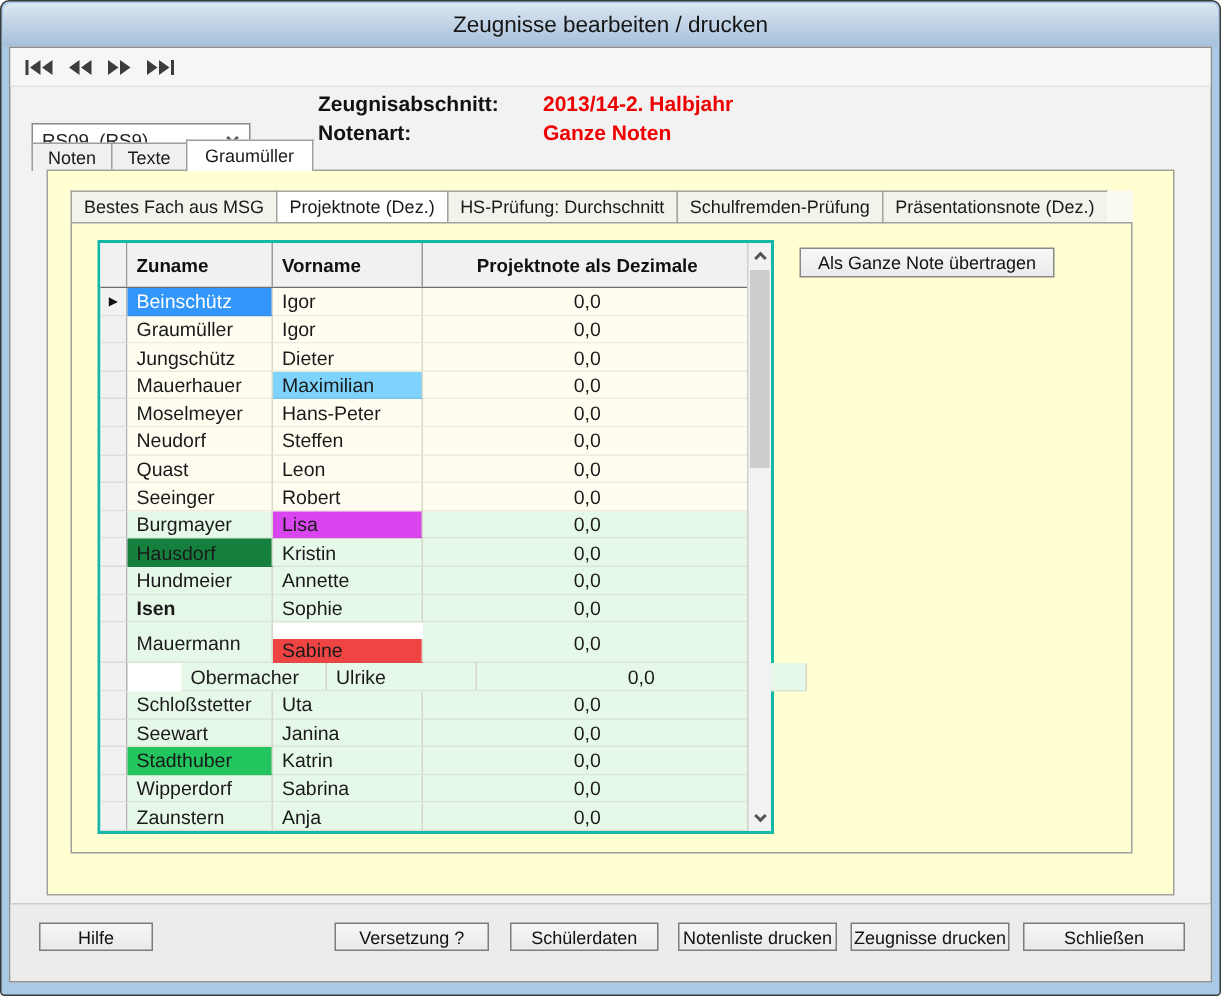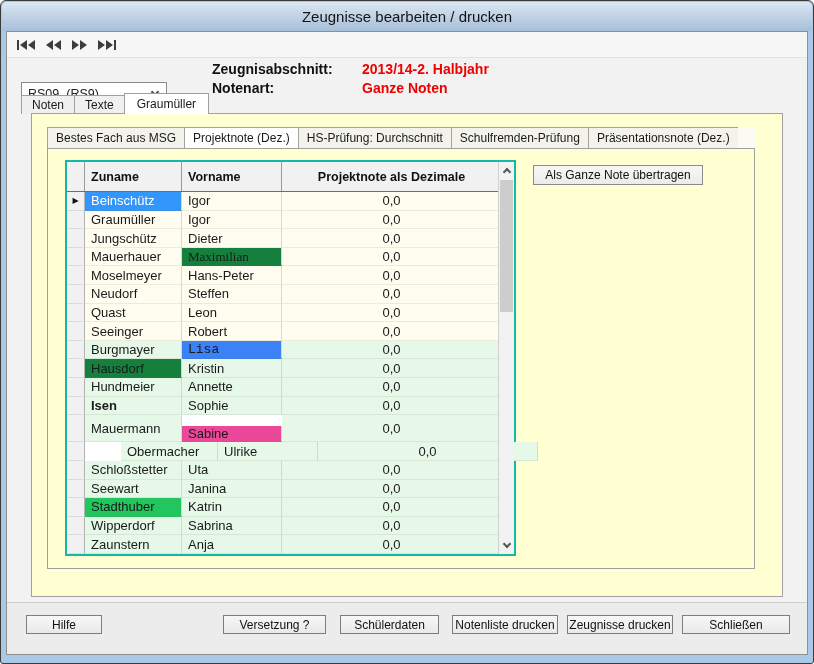--- a/index.html
+++ b/index.html
@@ -168,21 +168,21 @@
   </div>
                 <div class="grow">
     <div class="selcell"></div>
     <div class="cell c1" style="background: rgb(255, 253, 240);">Jungschütz</div>
     <div class="cell c2" style="background: rgb(255, 253, 240);">Dieter</div>
     <div class="cell c3" style="background: rgb(255, 253, 240);">0,0</div>
   </div>
                 <div class="grow">
     <div class="selcell"></div>
     <div class="cell c1" style="background: rgb(255, 253, 240);">Mauerhauer</div>
-    <div class="cell c2" style="background: #15803d; font-family: Liberation Serif, serif;">Maximilian</div>
+    <div class="cell c2" style="background: #7dd3fc;">Maximilian</div>
     <div class="cell c3" style="background: rgb(255, 253, 240);">0,0</div>
   </div>
                 <div class="grow">
     <div class="selcell"></div>
     <div class="cell c1" style="background: rgb(255, 253, 240);">Moselmeyer</div>
     <div class="cell c2" style="background: rgb(255, 253, 240); text-align: right;">Hans-Peter</div>
     <div class="cell c3" style="background: rgb(255, 253, 240);">0,0</div>
   </div>
                 <div class="grow">
     <div class="selcell"></div>
@@ -198,21 +198,21 @@
   </div>
                 <div class="grow">
     <div class="selcell"></div>
     <div class="cell c1" style="background: rgb(255, 253, 240);">Seeinger</div>
     <div class="cell c2" style="background: rgb(255, 253, 240);">Robert</div>
     <div class="cell c3" style="background: rgb(255, 253, 240);">0,0</div>
   </div>
                 <div class="grow">
     <div class="selcell"></div>
     <div class="cell c1" style="background: rgb(230, 248, 232);">Burgmayer</div>
-    <div class="cell c2" style="background: #3b82f6; font-family: Liberation Mono, monospace;">Lisa</div>
+    <div class="cell c2" style="background: #d946ef;">Lisa</div>
     <div class="cell c3" style="background: rgb(230, 248, 232);">0,0</div>
   </div>
                 <div class="grow">
     <div class="selcell"></div>
     <div class="cell c1" style="background: #15803d;">Hausdorf</div>
     <div class="cell c2" style="background: rgb(230, 248, 232);">Kristin</div>
     <div class="cell c3" style="background: rgb(230, 248, 232);">0,0</div>
   </div>
                 <div class="grow">
     <div class="selcell"></div>
@@ -222,21 +222,21 @@
   </div>
                 <div class="grow">
     <div class="selcell"></div>
     <div class="cell c1" style="background: rgb(230, 248, 232); font-weight: bold;">Isen</div>
     <div class="cell c2" style="background: rgb(230, 248, 232);">Sophie</div>
     <div class="cell c3" style="background: rgb(230, 248, 232);">0,0</div>
   </div>
                 <div class="grow">
     <div class="selcell"></div>
     <div class="cell c1" style="background: rgb(230, 248, 232);">Mauermann</div>
-    <div class="cell c2" style="background: #ec4899; margin-top: 11px;">Sabine</div>
+    <div class="cell c2" style="background: #ef4444; margin-top: 11px;">Sabine</div>
     <div class="cell c3" style="background: rgb(230, 248, 232);">0,0</div>
   </div>
                 <div class="grow">
     <div class="selcell"></div>
     <div class="cell c1" style="background: rgb(230, 248, 232); margin-left: 36px;">Obermacher</div>
     <div class="cell c2" style="background: rgb(230, 248, 232);">Ulrike</div>
     <div class="cell c3" style="background: rgb(230, 248, 232);">0,0</div>
   </div>
                 <div class="grow">
     <div class="selcell"></div>

